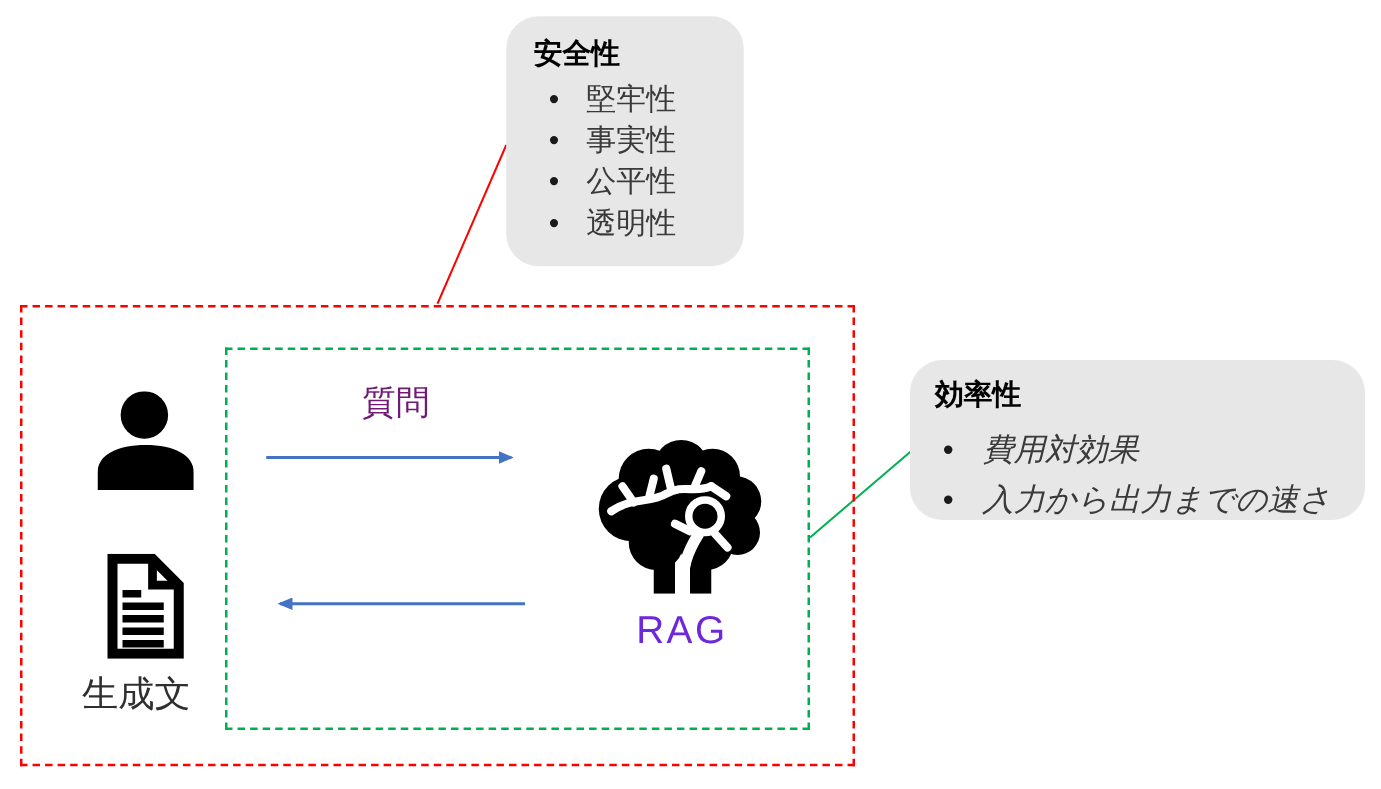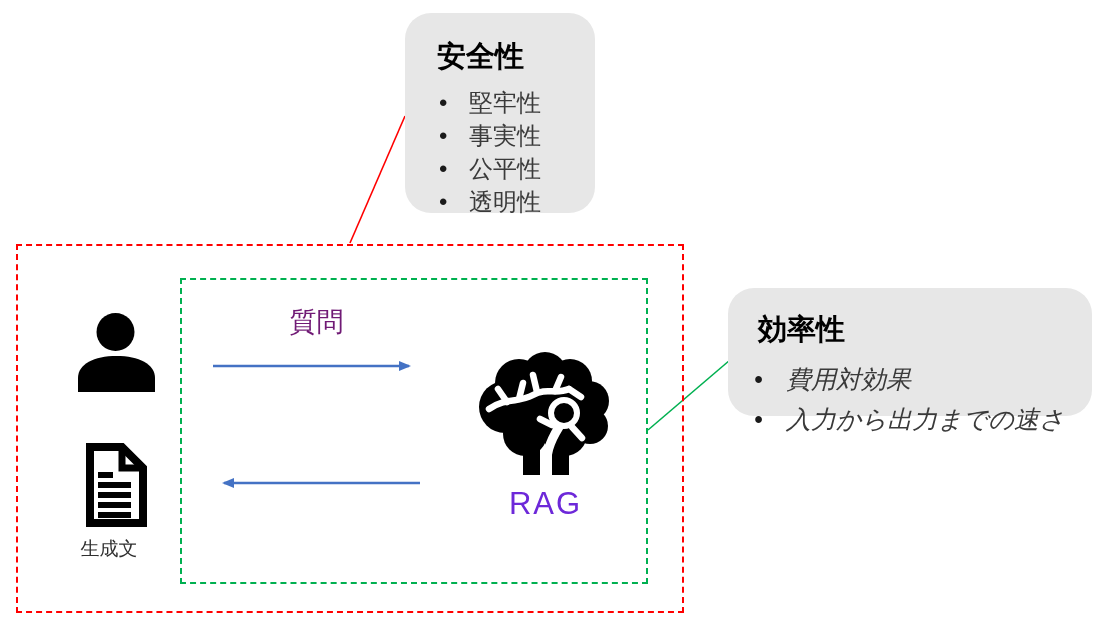--- a/index.html
+++ b/index.html
@@ -5,40 +5,40 @@
   html,body{margin:0;padding:0;background:#fff;}
   .canvas{
     position:relative;width:1105px;height:631px;background:#fff;overflow:hidden;
     font-family:"Liberation Sans","DejaVu Sans",sans-serif;
   }
   
   .card{
     position:absolute;background:var(--card-bg,#e7e7e7);border-radius:26px;
     box-sizing:border-box;color:#000;
   }
-  .card .card-title{margin:12px;font-weight:bold;font-size:29px;line-height:1.2;color:#000;}
+  .card .card-title{margin:2px;font-weight:bold;font-size:23px;line-height:1.2;color:#000;}
   .card ul{list-style:none;margin:6px 0 0 0;padding:0;}
   .card li{position:relative;color:#3a3a3a;}
   .card li::before{content:"\2022";position:absolute;left:8px;color:#1a1a1a;}
   .card-safety{left:405px;top:13px;width:190px;height:200px;padding:14px 0 0 20px;}
   .card-safety li{font-size:24px;line-height:33px;padding-left:44px;}
   .card-safety li::before{left:14px;}
   .card-efficiency{left:728px;top:288px;width:364px;height:128px;padding:12px 0 0 18px;}
   .card-efficiency ul{margin-top:10px;}
   .card-efficiency li{font-size:25px;line-height:40px;padding-left:40px;font-style:italic;}
   
   .frame{position:absolute;box-sizing:border-box;background:transparent;}
   .frame-outer{left:16px;top:244px;width:668px;height:369px;border:2px dashed var(--outer-frame,#ff0000);}
   .frame-inner{left:180px;top:278px;width:468px;height:306px;border:2px dashed var(--inner-frame,#00b050);}
   
   .lbl{position:absolute;color:#701a75;}
   .lbl-question{left:213px;top:304px;width:207px;text-align:center;font-size:27px;}
   .lbl-answer{left:213px;top:426px;width:207px;text-align:center;font-size:27px;}
   .lbl-rag{left:488px;top:486px;width:115px;text-align:center;font-size:31px;color:#6d28d9;letter-spacing:2px;}
-  .lbl-generated{left:55px;top:536px;width:108px;text-align:center;font-size:19px;color:#2f2f2f;}
+  .lbl-generated{left:55px;top:536px;width:108px;text-align:center;font-size:29px;color:#2f2f2f;}
   .icon{position:absolute;}
   .icon-person{left:78px;top:313px;width:77px;height:79px;}
   .icon-document{left:85px;top:443px;width:63px;height:84px;}
   .icon-brain{left:467px;top:347px;width:145px;height:128px;}
   .overlay{position:absolute;left:0;top:0;width:1105px;height:631px;pointer-events:none;}
 </style>
 </head>
 <body>
 
 <div class="canvas">

